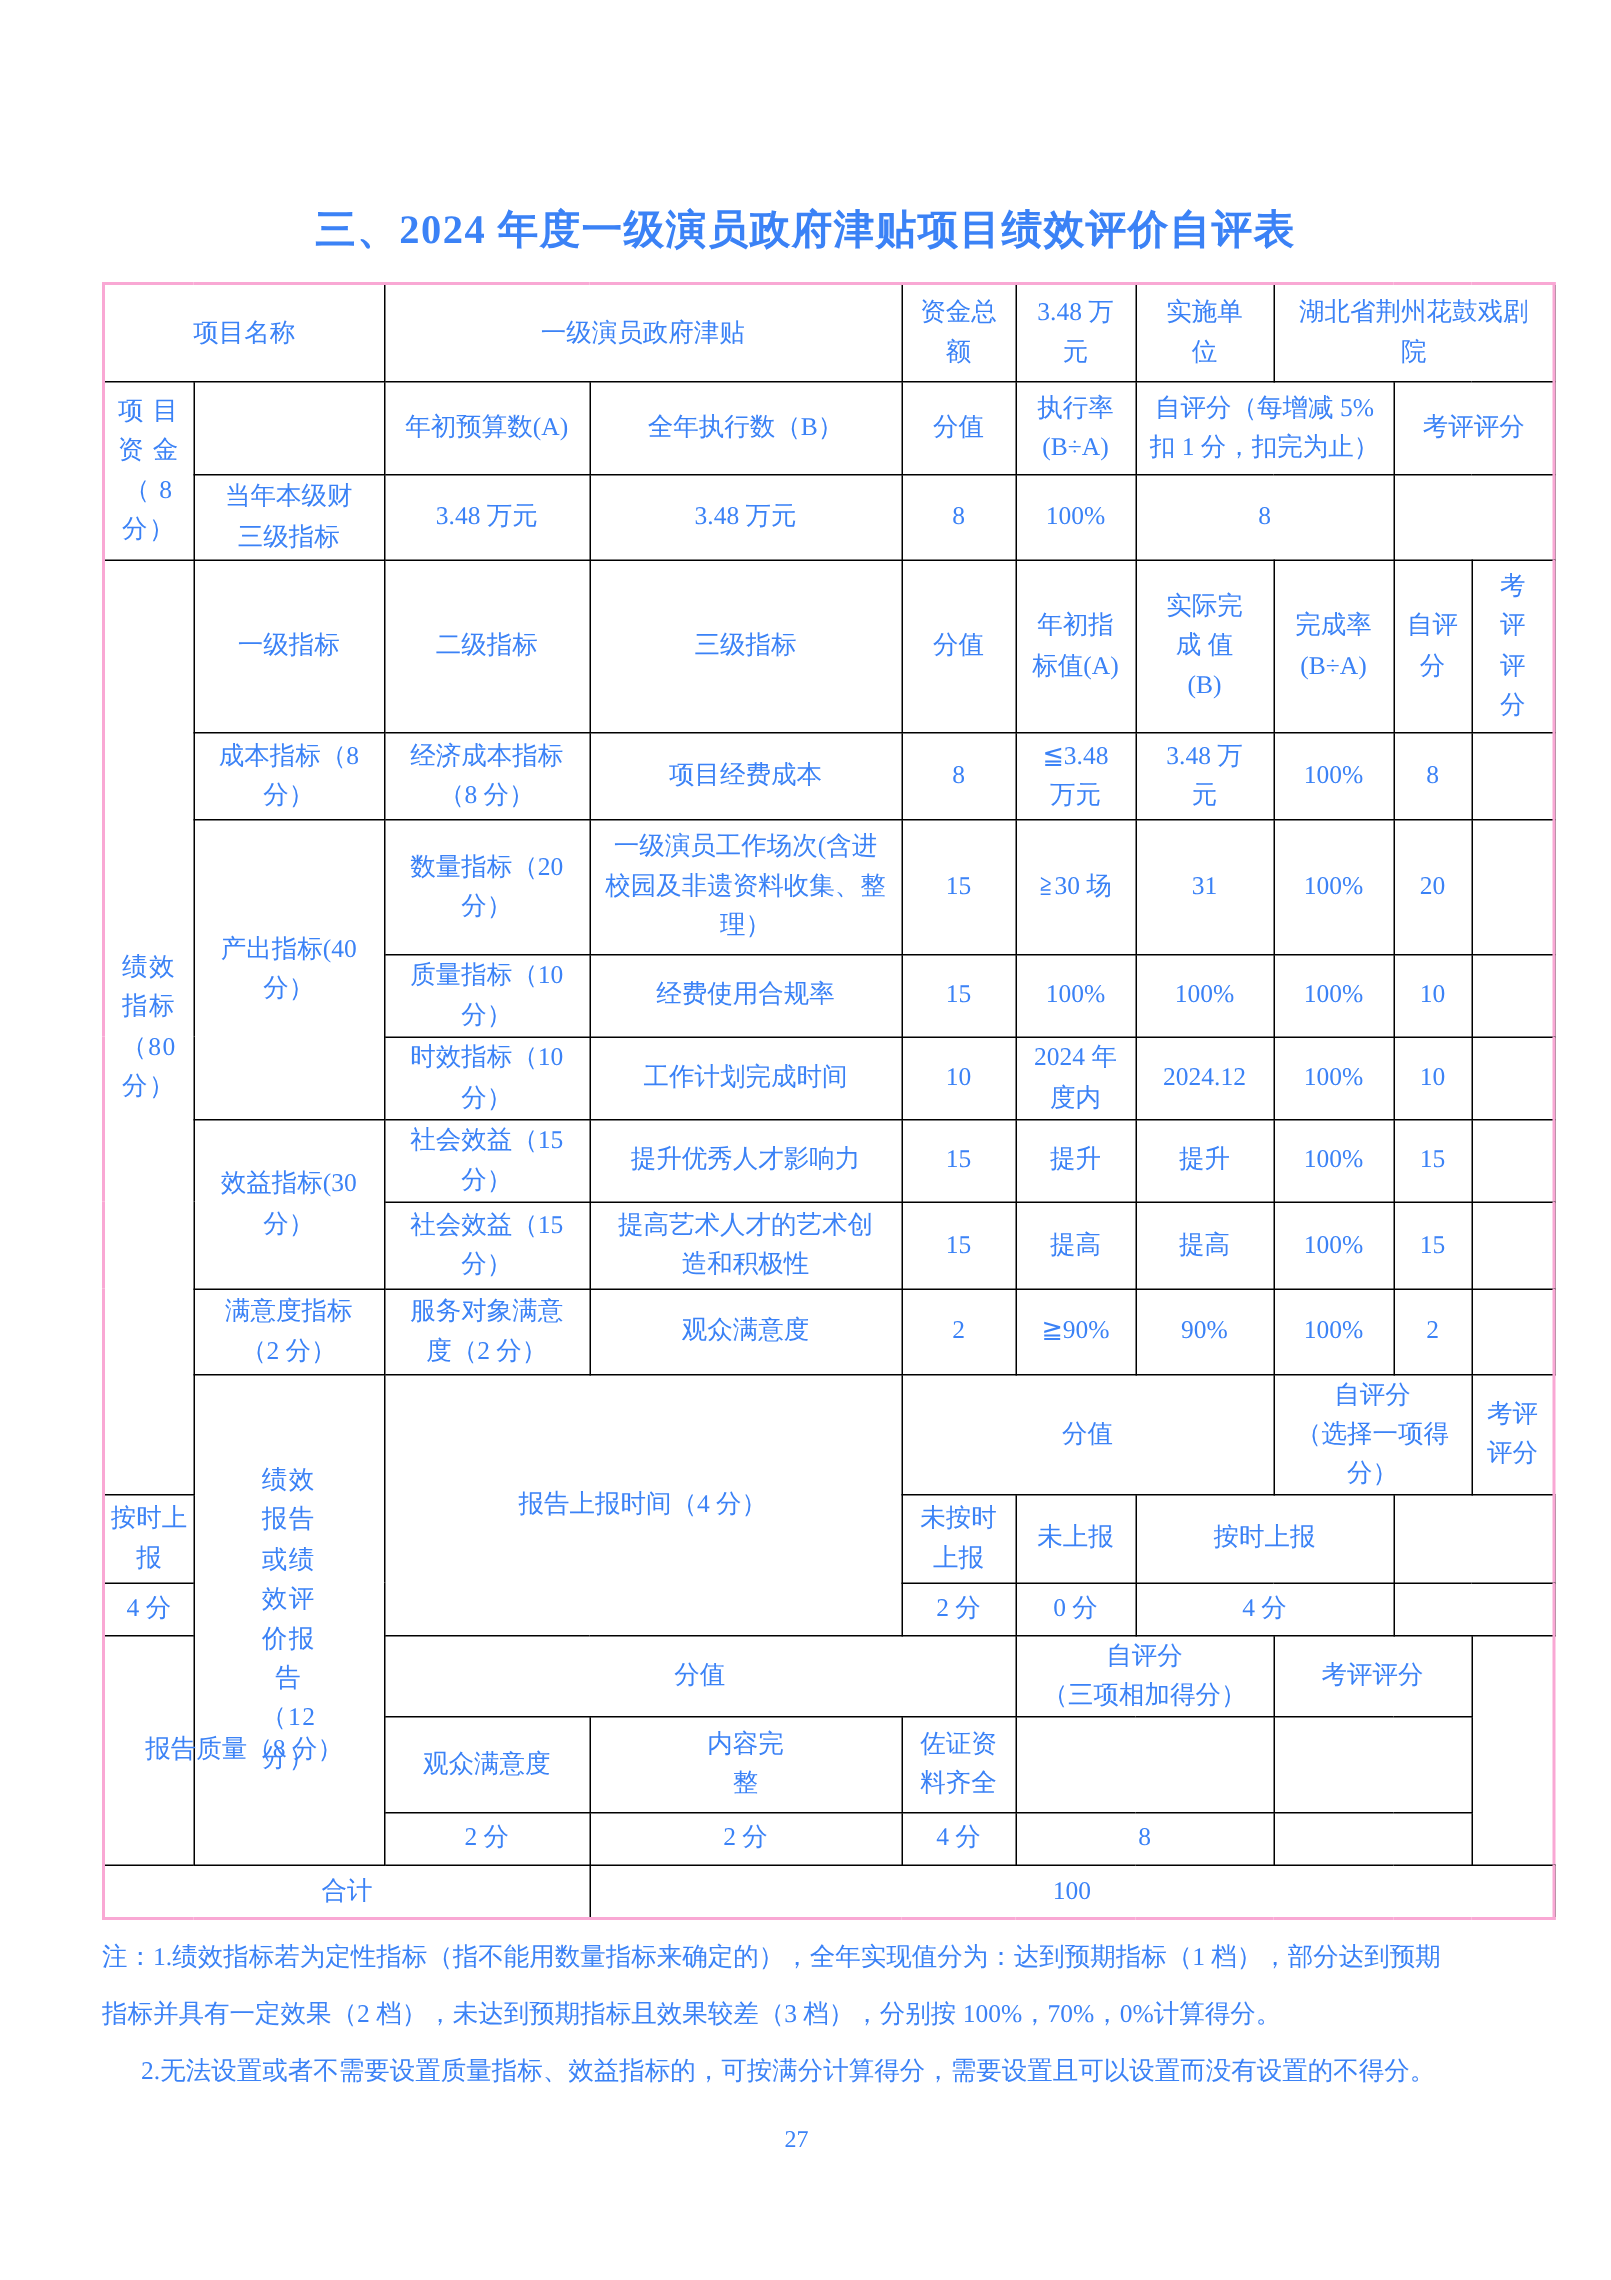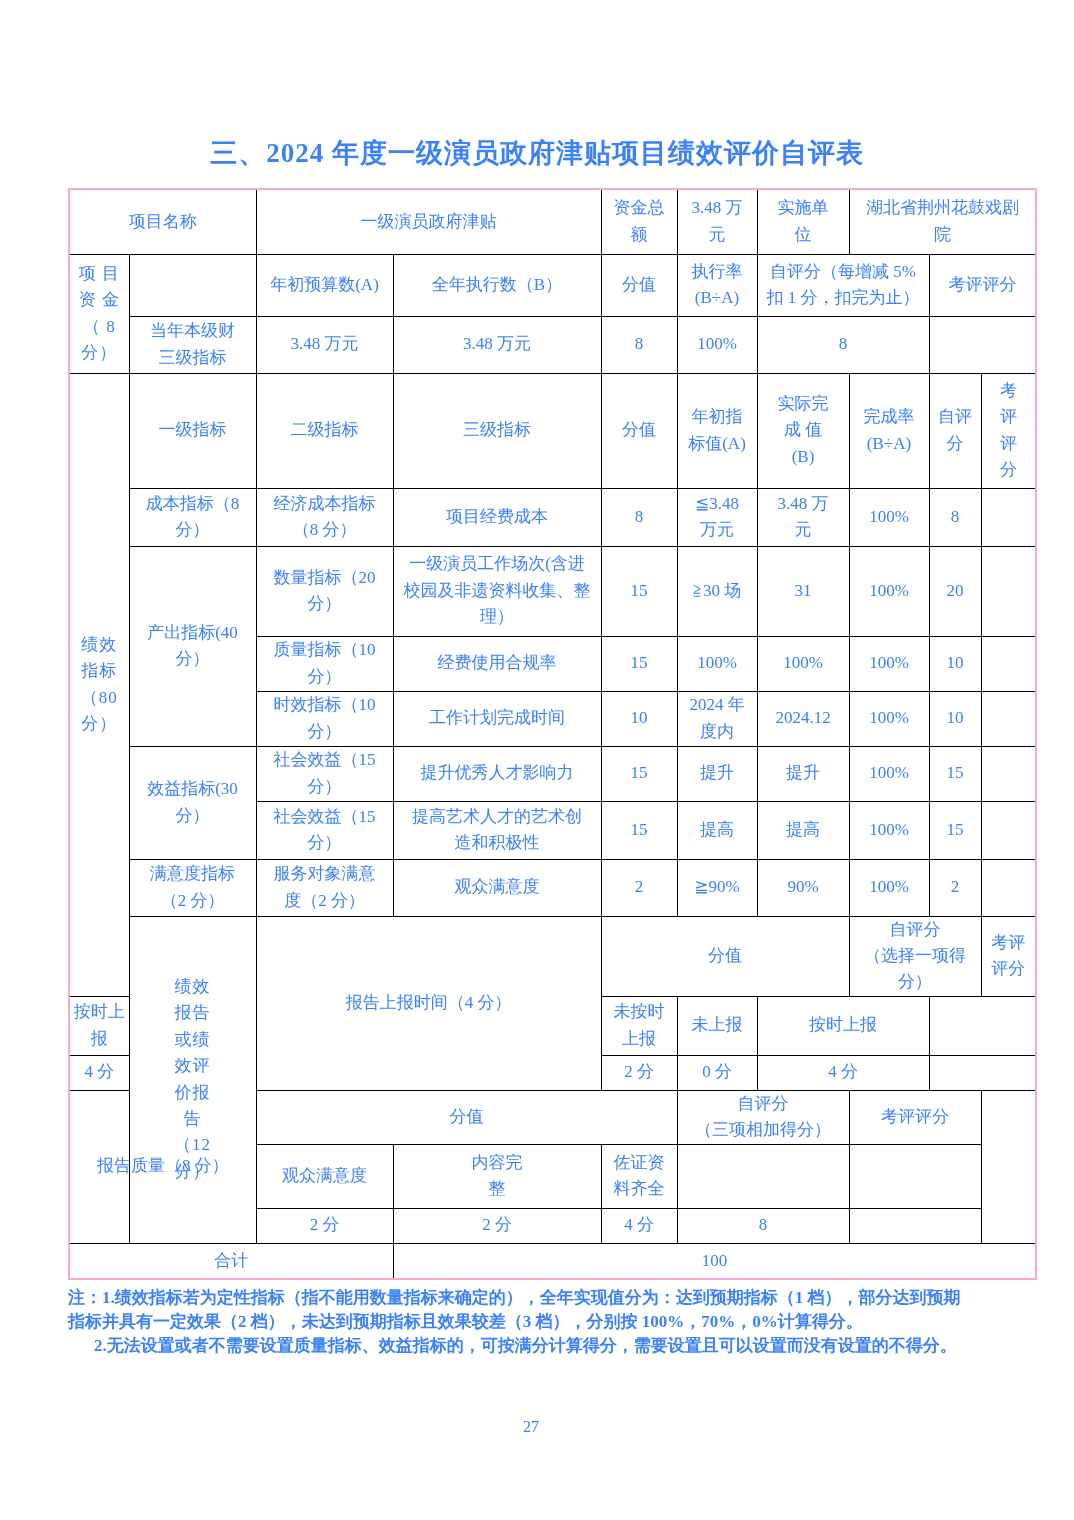--- a/index.html
+++ b/index.html
@@ -38,21 +38,21 @@
     overflow:hidden;
   }
   td.side { line-height:27px; letter-spacing:1px;font-family:Liberation Serif, serif; }
   td.vhead { line-height:25px; }
   td.left { text-align:left; padding-left:14px;margin-left:36px; }
   .notes {
     margin:6px 0 0 68px;
     width:962px;
     font-size:17px;
   }
-  .notes p { margin:0; line-height:24px; white-space:pre-line;font-weight:bold; }
+  .notes p { margin:0; line-height:38px; white-space:pre-line; }
   .notes p.note2 { text-indent:26px; }
   .pagenum {
     position:absolute;
     top:1418px; left:0; right:12px;
     text-align:center;
     font-size:16px;
   }
 </style>
 </head>
 <body>

